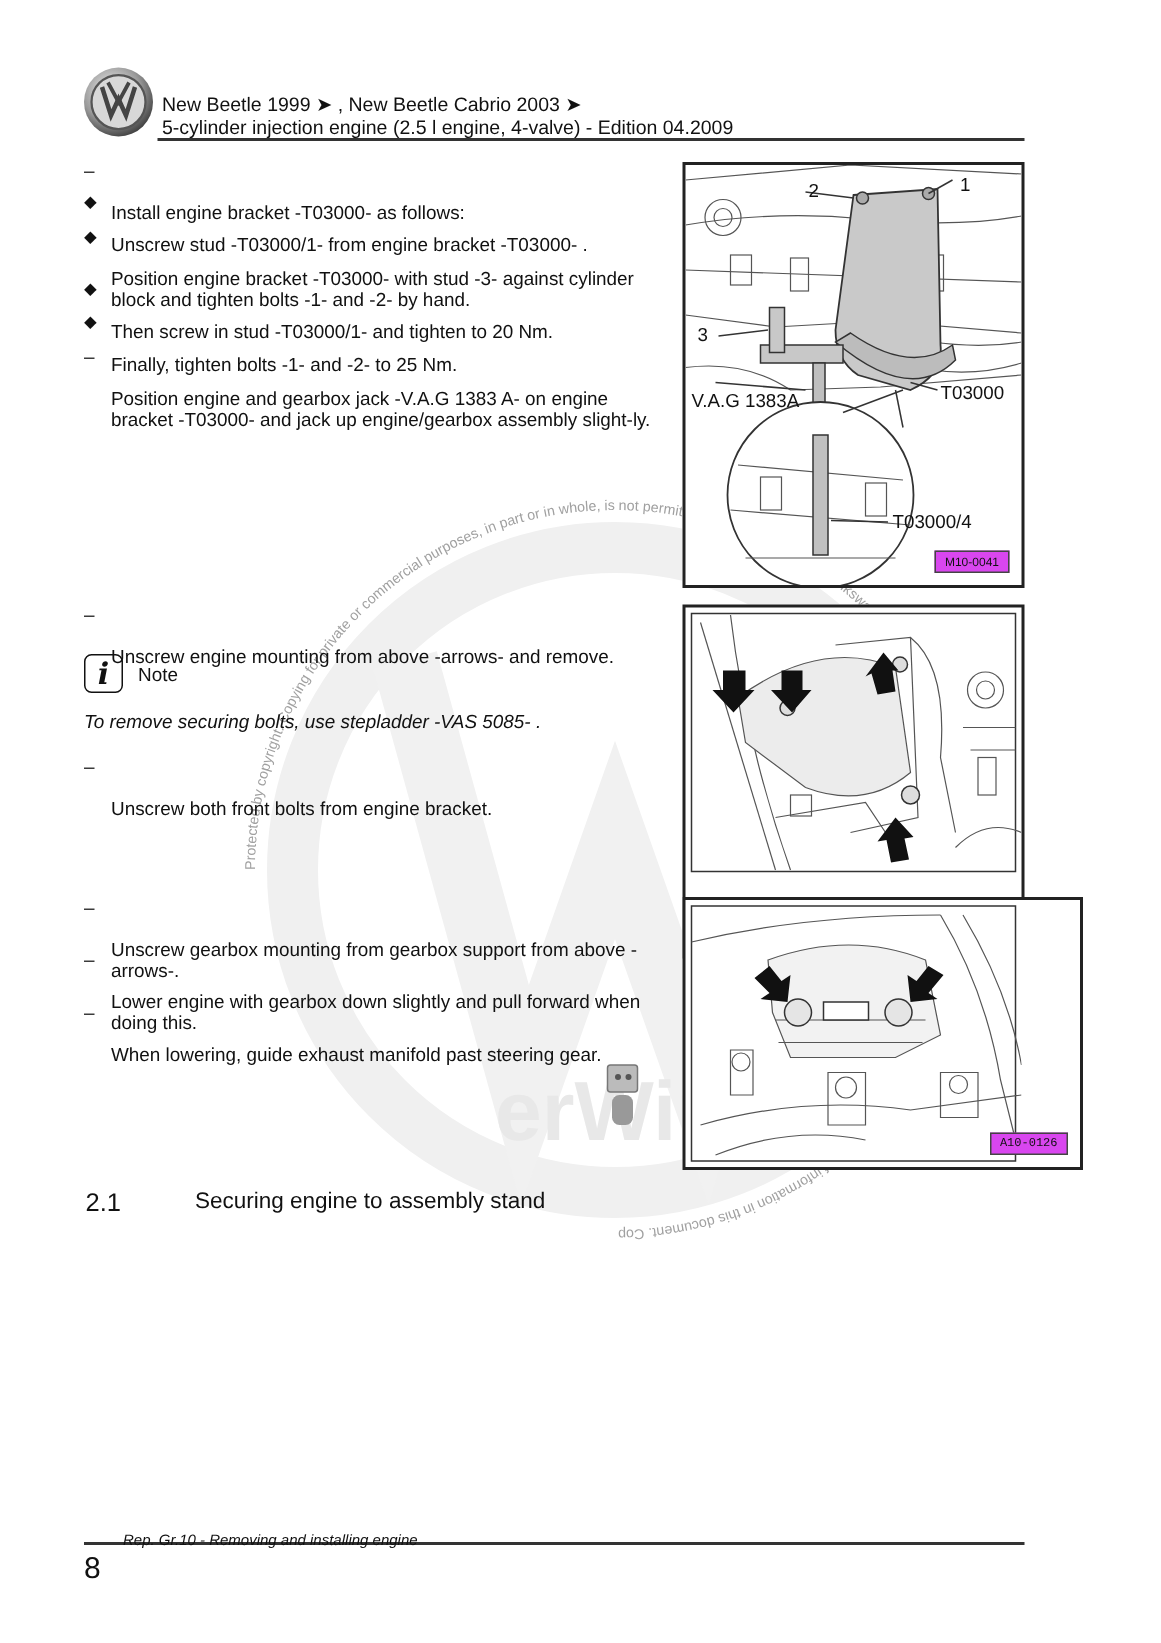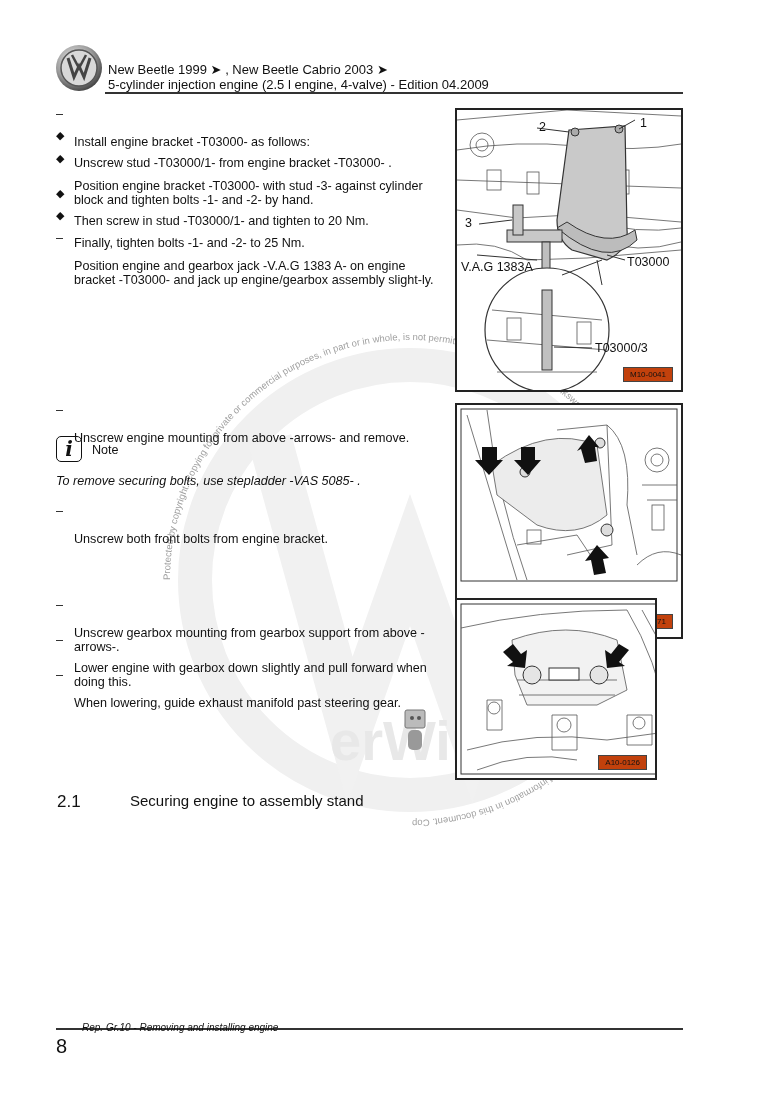--- a/index.html
+++ b/index.html
@@ -24,21 +24,21 @@
   .step .mk.diamond { font-size:11px; }
   .step .tx { flex:1;margin-top:28px; }
   .note-box { left:56px; top:436px; width:26px; height:26px; border:1.6px solid #111; border-radius:5px; box-sizing:border-box; }
   .note-box span { position:absolute; left:0; top:0; width:100%; height:100%; text-align:center; font-family:"DejaVu Serif", serif; font-weight:bold; font-style:italic; font-size:20px; line-height:24px; }
   .note-lbl { left:92px; top:443px; font-size:12.6px; }
   .note-text { left:56px; top:474px; font-size:12.6px; font-style:italic; }
 
   
   .fig { border:2px solid #222; background:#fff; box-sizing:border-box; overflow:hidden; }
   .fig svg { display:block; }
-  .fig-id { position:absolute; right:8px; bottom:8px; border:1px solid #444; background:#c2410c; font-size:8px; padding:2px 6px; }
+  .fig-id { position:absolute; right:8px; bottom:8px; border:1px solid #444; background:#d946ef; font-size:8px; padding:2px 6px; }
   .callout { position:absolute; font-size:12.5px; background:transparent; }
 
   
   .sec-num { left:57px; top:792px; font-size:17px; }
   .sec-title { left:130px; top:792px; font-size:15px; }
 
   
   .ftr-rule { left:56px; top:1028px; width:627px; height:1.5px; background:#333; }
   .page-num { left:56px; top:1035px; font-size:20px; }
   .ftr-text { left:82px; top:1022px; font-size:10px;font-style:italic; }
@@ -149,21 +149,21 @@
     <line x1="22" y1="114" x2="55" y2="110" stroke="#333"></line>
     <line x1="20" y1="145" x2="80" y2="150" stroke="#333"></line>
     <line x1="150" y1="145" x2="168" y2="150" stroke="#333"></line>
     <line x1="97" y1="237" x2="135" y2="238" stroke="#333"></line>
   </svg>
   <span class="callout" style="left:82px;top:10px;">2</span>
   <span class="callout" style="left:183px;top:6px;">1</span>
   <span class="callout" style="left:8px;top:106px;">3</span>
   <span class="callout" style="left:4px;top:150px;">V.A.G 1383A</span>
   <span class="callout" style="left:170px;top:145px;">T03000</span>
-  <span class="callout" style="left:138px;top:231px;">T03000/3</span>
+  <span class="callout" style="left:138px;top:231px;">T03000/4</span>
   <span class="fig-id">M10-0041</span>
 </div>
 
 <div class="abs step" style="top:404px;">
     <span class="mk">–</span>
     <span class="tx">Unscrew engine mounting from above -arrows- and remove.</span>
   </div>
 
 <div class="abs note-box">
     <span>i</span>
@@ -212,21 +212,21 @@
   </div>
 <div class="abs step" style="top:634px;">
     <span class="mk">–</span>
     <span class="tx">Lower engine with gearbox down slightly and pull forward when doing this.</span>
   </div>
 <div class="abs step" style="top:669px;">
     <span class="mk">–</span>
     <span class="tx">When lowering, guide exhaust manifold past steering gear.</span>
   </div>
 
-<div class="abs fig" style="left:455px;top:598px;width:202px;height:182px;">
+<div class="abs fig" style="left:455px;top:598px;width:267px;height:182px;font-family:Liberation Mono, monospace;">
   <svg width="224" height="178" viewBox="0 0 224 178">
     <rect x="4" y="4" width="216" height="170" fill="none" stroke="#333"></rect>
     <g stroke="#555" stroke-width="0.8" fill="none">
       <path d="M4 28 Q80 10 170 10"></path>
         <path d="M170 10 Q200 60 210 120 L220 160"></path>
       <path d="M185 10 Q215 60 224 110"></path>
       <path d="M55 40 Q110 20 160 40 L170 90 L140 105 L70 105 L58 75 Z" fill="#f2f2f2"></path>
       <path d="M60 80 L160 80"></path>
         <path d="M62 95 L158 95"></path>
       <path d="M30 100 L45 100 L45 130 L30 130 Z"></path>

